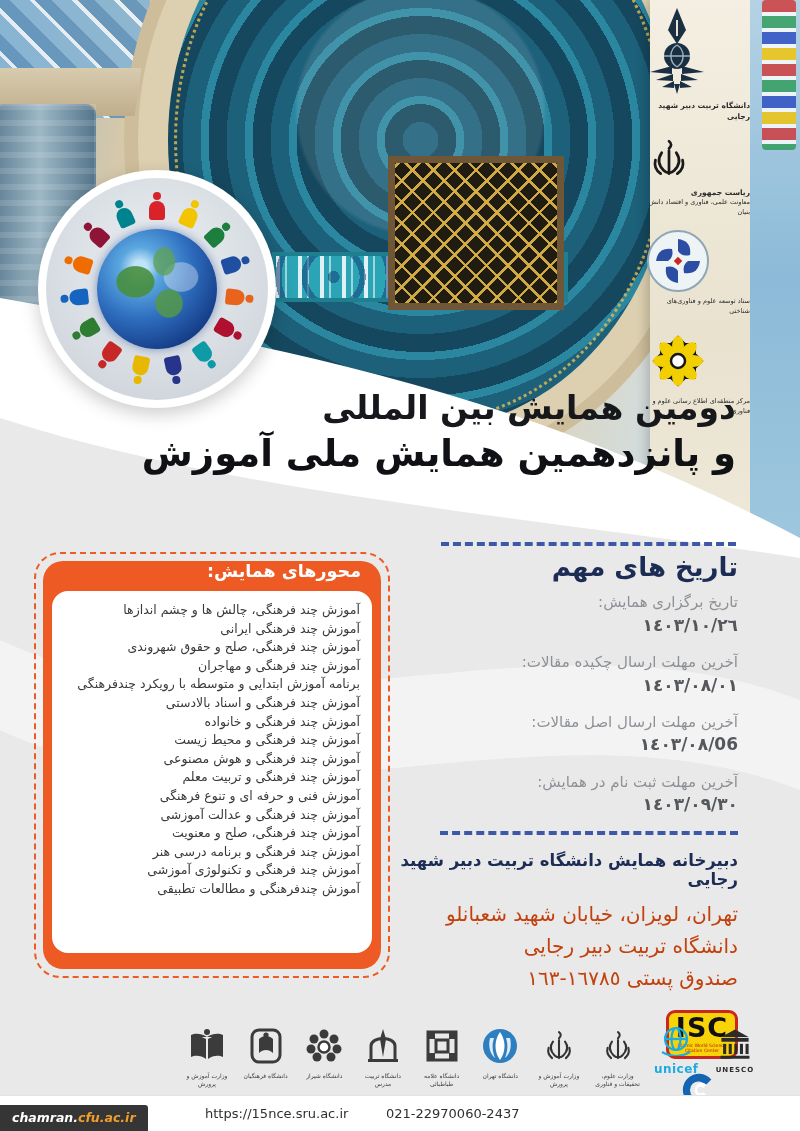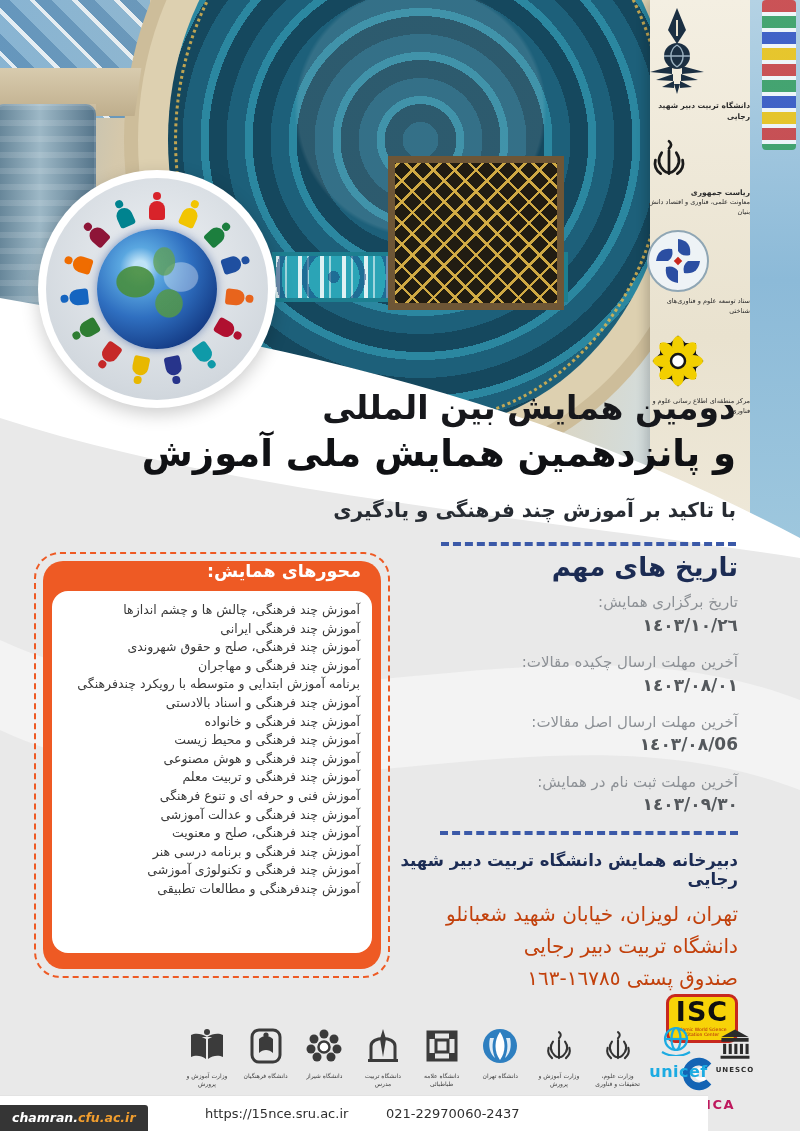--- a/index.html
+++ b/index.html
@@ -90,35 +90,35 @@
   
   .right-col { position:absolute; top:552px; right:62px; width:342px; direction:rtl; text-align:right; z-index:6; }
   .dates-heading { font-size:26px; font-weight:800; color:#1c2c54; margin-bottom:10px; }
   .date-entry { margin-bottom:16px; }
   .date-label { font-size:15px; color:#8d9196; line-height:1.45; }
   .date-value { font-size:17px; font-weight:600; color:#54585c; line-height:1.3; }
   .sep { width:298px; border-top:4px dashed #3b59a8; margin:8px 0 16px; }
   .sec-heading { font-size:16.5px; font-weight:800; color:#1c2c54; margin-bottom:9px; }
   .sec-line { font-size:20px; color:#c2410c; line-height:1.6; }
   .isc { width:72px; border:3px solid #c8281e; border-radius:9px; background:#f7d308; text-align:center;
-    padding:1px 0 2px; margin-top:0; }
+    padding:1px 0 2px; margin-top:16px; }
   .isc-text { font-size:27px; font-weight:900; color:#101010; letter-spacing:1px; line-height:1.05; font-family:"DejaVu Sans",sans-serif; }
   .isc-caption { font-size:4.5px; color:#b01810; line-height:1.2; direction:ltr; }
   .civilica { width:80px; text-align:center; margin-top:12px; }
   .civilica-text { font-size:13px; font-weight:bold; color:#be185d; letter-spacing:1.5px; direction:ltr; }
 
   
   .partners { position:absolute; left:180px; top:1026px; width:582px; display:flex; justify-content:space-between; z-index:6; }
   .p-logo { width:54px; text-align:center; }
   .p-caption { display:block; font-size:6px; color:#3d3d3d; margin-top:2px; direction:rtl; line-height:1.3; }
-  .unicef-word { font-size:16px; font-weight:bold; color:#1cabe2; letter-spacing:.5px; direction:ltr; }
+  .unicef-word { font-size:12px; font-weight:bold; color:#1cabe2; letter-spacing:.5px; direction:ltr; }
   .unesco-word { font-size:7px; font-weight:bold; color:#2b2b2b; letter-spacing:1px; direction:ltr; }
 
   
-  .footer { position:absolute; left:0; bottom:0; width:708px; height:36px; background:#fff; border-top:1px solid #e3e3e3; z-index:7; }
+  .footer { position:absolute; left:0; bottom:0; width:800px; height:36px; background:#fff; border-top:1px solid #e3e3e3; z-index:7; }
   .footer span { position:absolute; top:10px; font-size:13px; color:#2f2f2f; }
   .f-web { left:205px; } .f-phone { left:386px; } .f-email { left:547px;margin-top:43px; }
   .watermark { position:absolute; left:0; bottom:0; background:rgba(38,38,38,.93); padding:5px 12px 6px; z-index:8;
     font-style:italic; font-weight:bold; font-size:12.5px; border-radius:0 3px 0 0; }
   .wm-1 { color:#fff; } .wm-2 { color:#f09d2e; }
 </style>
 </head>
 <body>
 
 <div class="poster">
@@ -220,21 +220,20 @@
         </g>
         <circle cx="32" cy="32" r="7" fill="#fff" stroke="#161616" stroke-width="2.5"></circle>
       </svg>
       <div class="side-caption">مرکز منطقه‌ای اطلاع رسانی علوم و فناوری</div>
     </div>
   </div>
 
   <div class="content">
     <div class="title1">دومین همایش بین المللی</div>
     <div class="title2">و پانزدهمین همایش ملی آموزش</div>
-    <div class="subtitle">با تاکید بر آموزش چند فرهنگی و یادگیری</div>
     <div class="dash-line"></div>
 
     <div class="topics">
       <div class="topics-solid">
         <div class="topics-head">محورهای همایش:</div>
         <div class="topics-body">
           <ul>
 
           <li>آموزش چند فرهنگی، چالش ها و چشم اندازها</li>
               <li>آموزش چند فرهنگی ایرانی</li>

